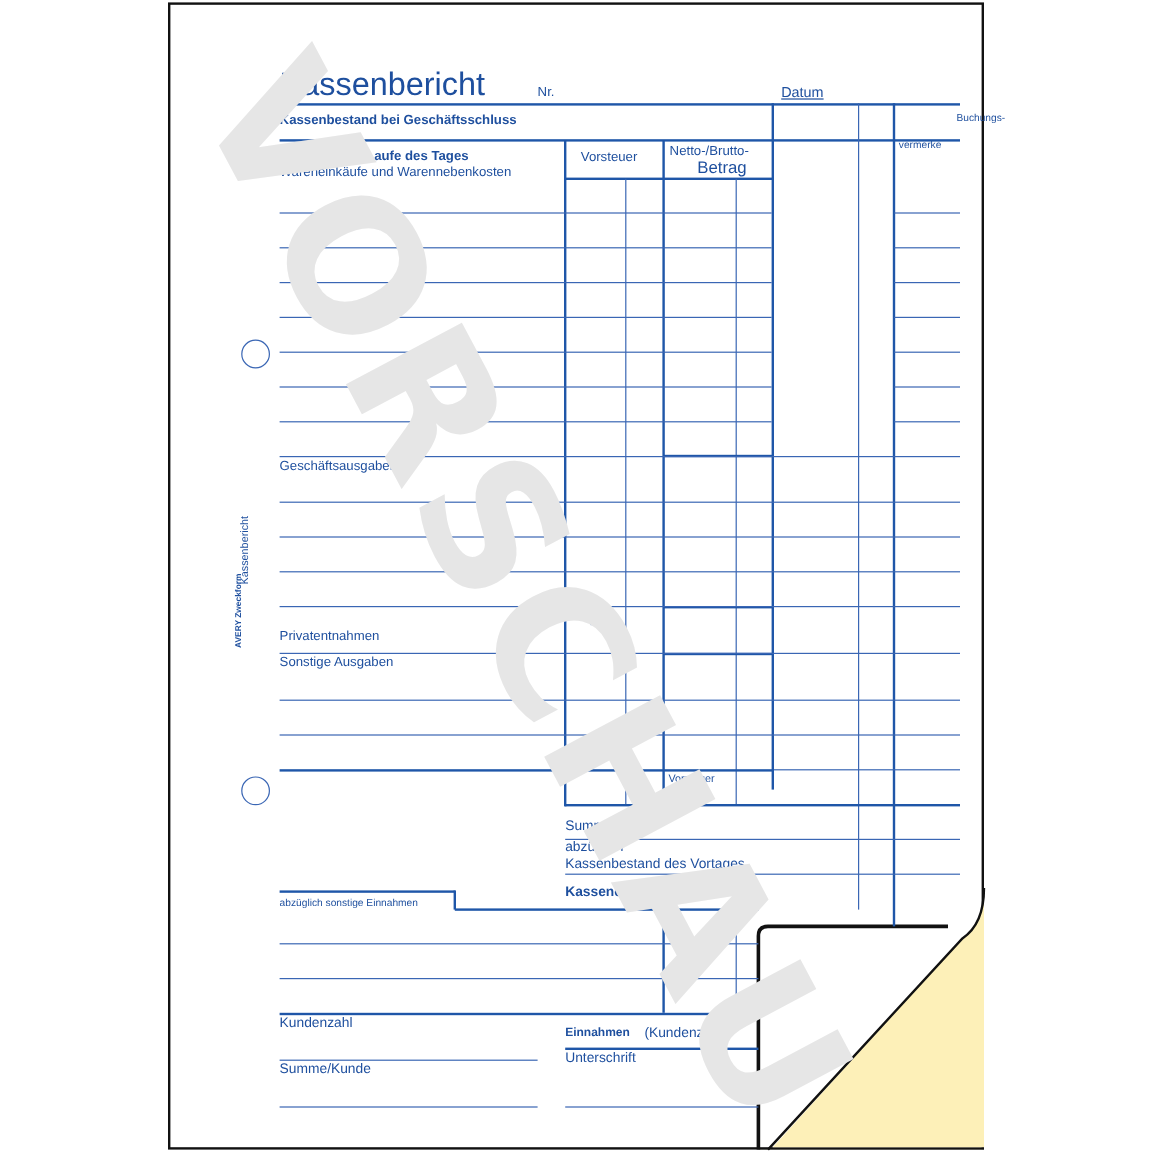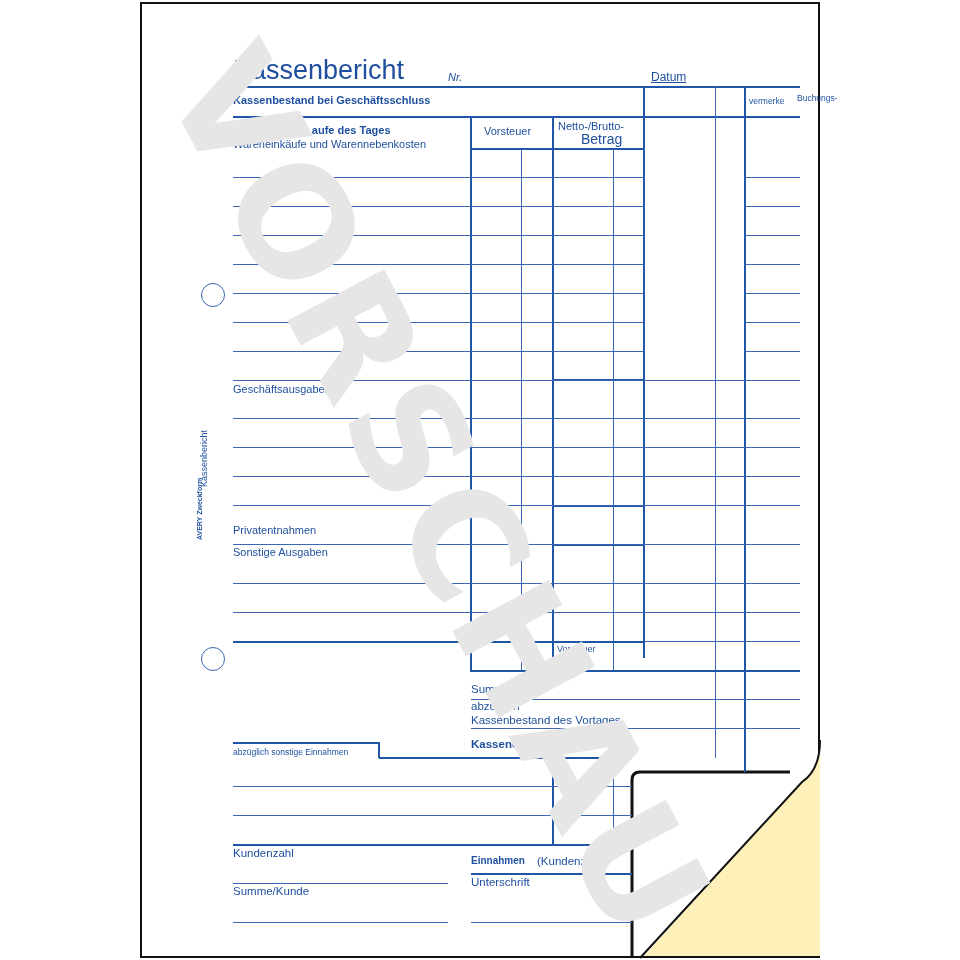--- a/index.html
+++ b/index.html
@@ -26,27 +26,27 @@
 
 <div class="sheet"></div>
 
 <svg style="position:absolute;left:630px;top:740px;" width="192" height="220">
   <path d="M190,0 Q190,30 172,42 L14,216 L190,216 Z" fill="#fdf0b8"></path>
   <path d="M190,0 Q190,30 172,42 L10,218" fill="none" stroke="#111" stroke-width="2"></path>
   <path d="M2,218 L2,40 Q2,32 10,32 L160,32" fill="none" stroke="#111" stroke-width="3"></path>
 </svg>
 
 <div class="txt title" style="left:233px;top:55px;">Kassenbericht</div>
-<div class="txt" style="left:448px;top:71px;font-size:11px;font-style:italic;">Nr.</div>
+<div class="txt" style="left:448px;top:71px;font-size:11px;">Nr.</div>
 <div class="txt" style="left:651px;top:70px;font-size:12px;text-decoration:underline;">Datum</div>
 <div class="hl b" style="left:233px;top:86px;width:567px;"></div>
 
 <div class="txt" style="left:233px;top:94px;font-size:11px;font-weight:bold;">Kassenbestand bei Geschäftsschluss</div>
 <div class="txt" style="left:749px;top:93px;font-size:8.5px;margin-left:48px;">Buchungs-</div>
-<div class="txt" style="left:749px;top:96px;font-size:8.5px;">vermerke</div>
+<div class="txt" style="left:749px;top:115px;font-size:8.5px;">vermerke</div>
 <div class="hl b" style="left:233px;top:116px;width:567px;"></div>
 
 <div class="txt" style="left:233px;top:124px;font-size:11px;font-weight:bold;">Ausgaben im Laufe des Tages</div>
 <div class="txt" style="left:233px;top:138px;font-size:11px;">Wareneinkäufe und Warennebenkosten</div>
 <div class="txt" style="left:484px;top:125px;font-size:11px;">Vorsteuer</div>
 <div class="txt" style="left:558px;top:120px;font-size:11px;">Netto-/Brutto-</div>
 <div class="txt" style="left:581px;top:131px;font-size:14px;">Betrag</div>
 <div class="hl b" style="left:471px;top:148px;width:173px;"></div>
 
 <div class="vl b" style="left:470px;top:117px;height:555px;"></div>

